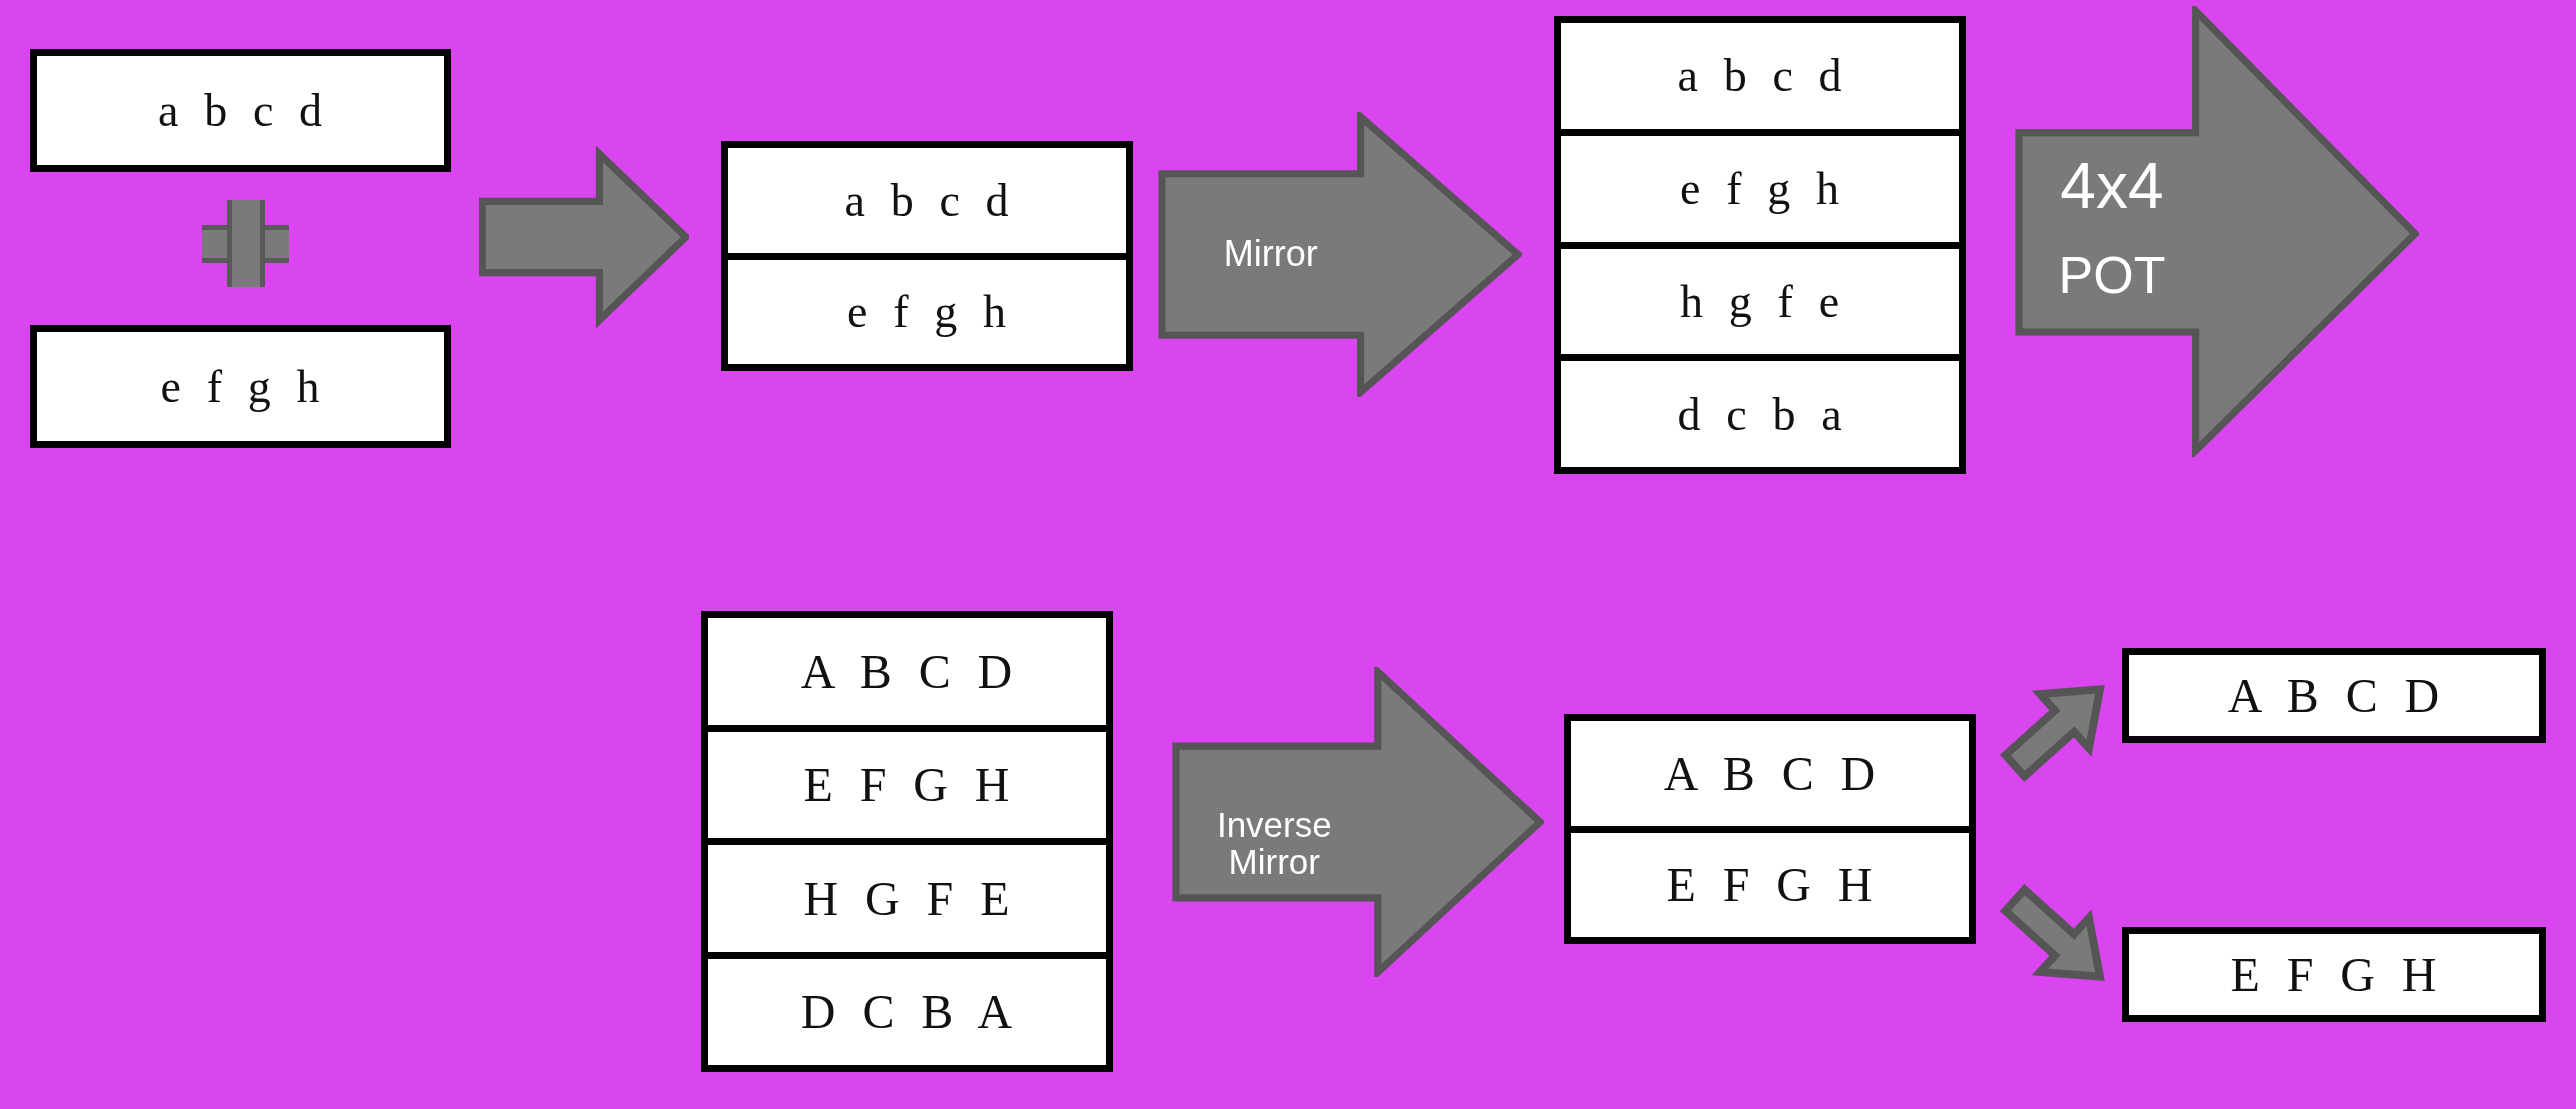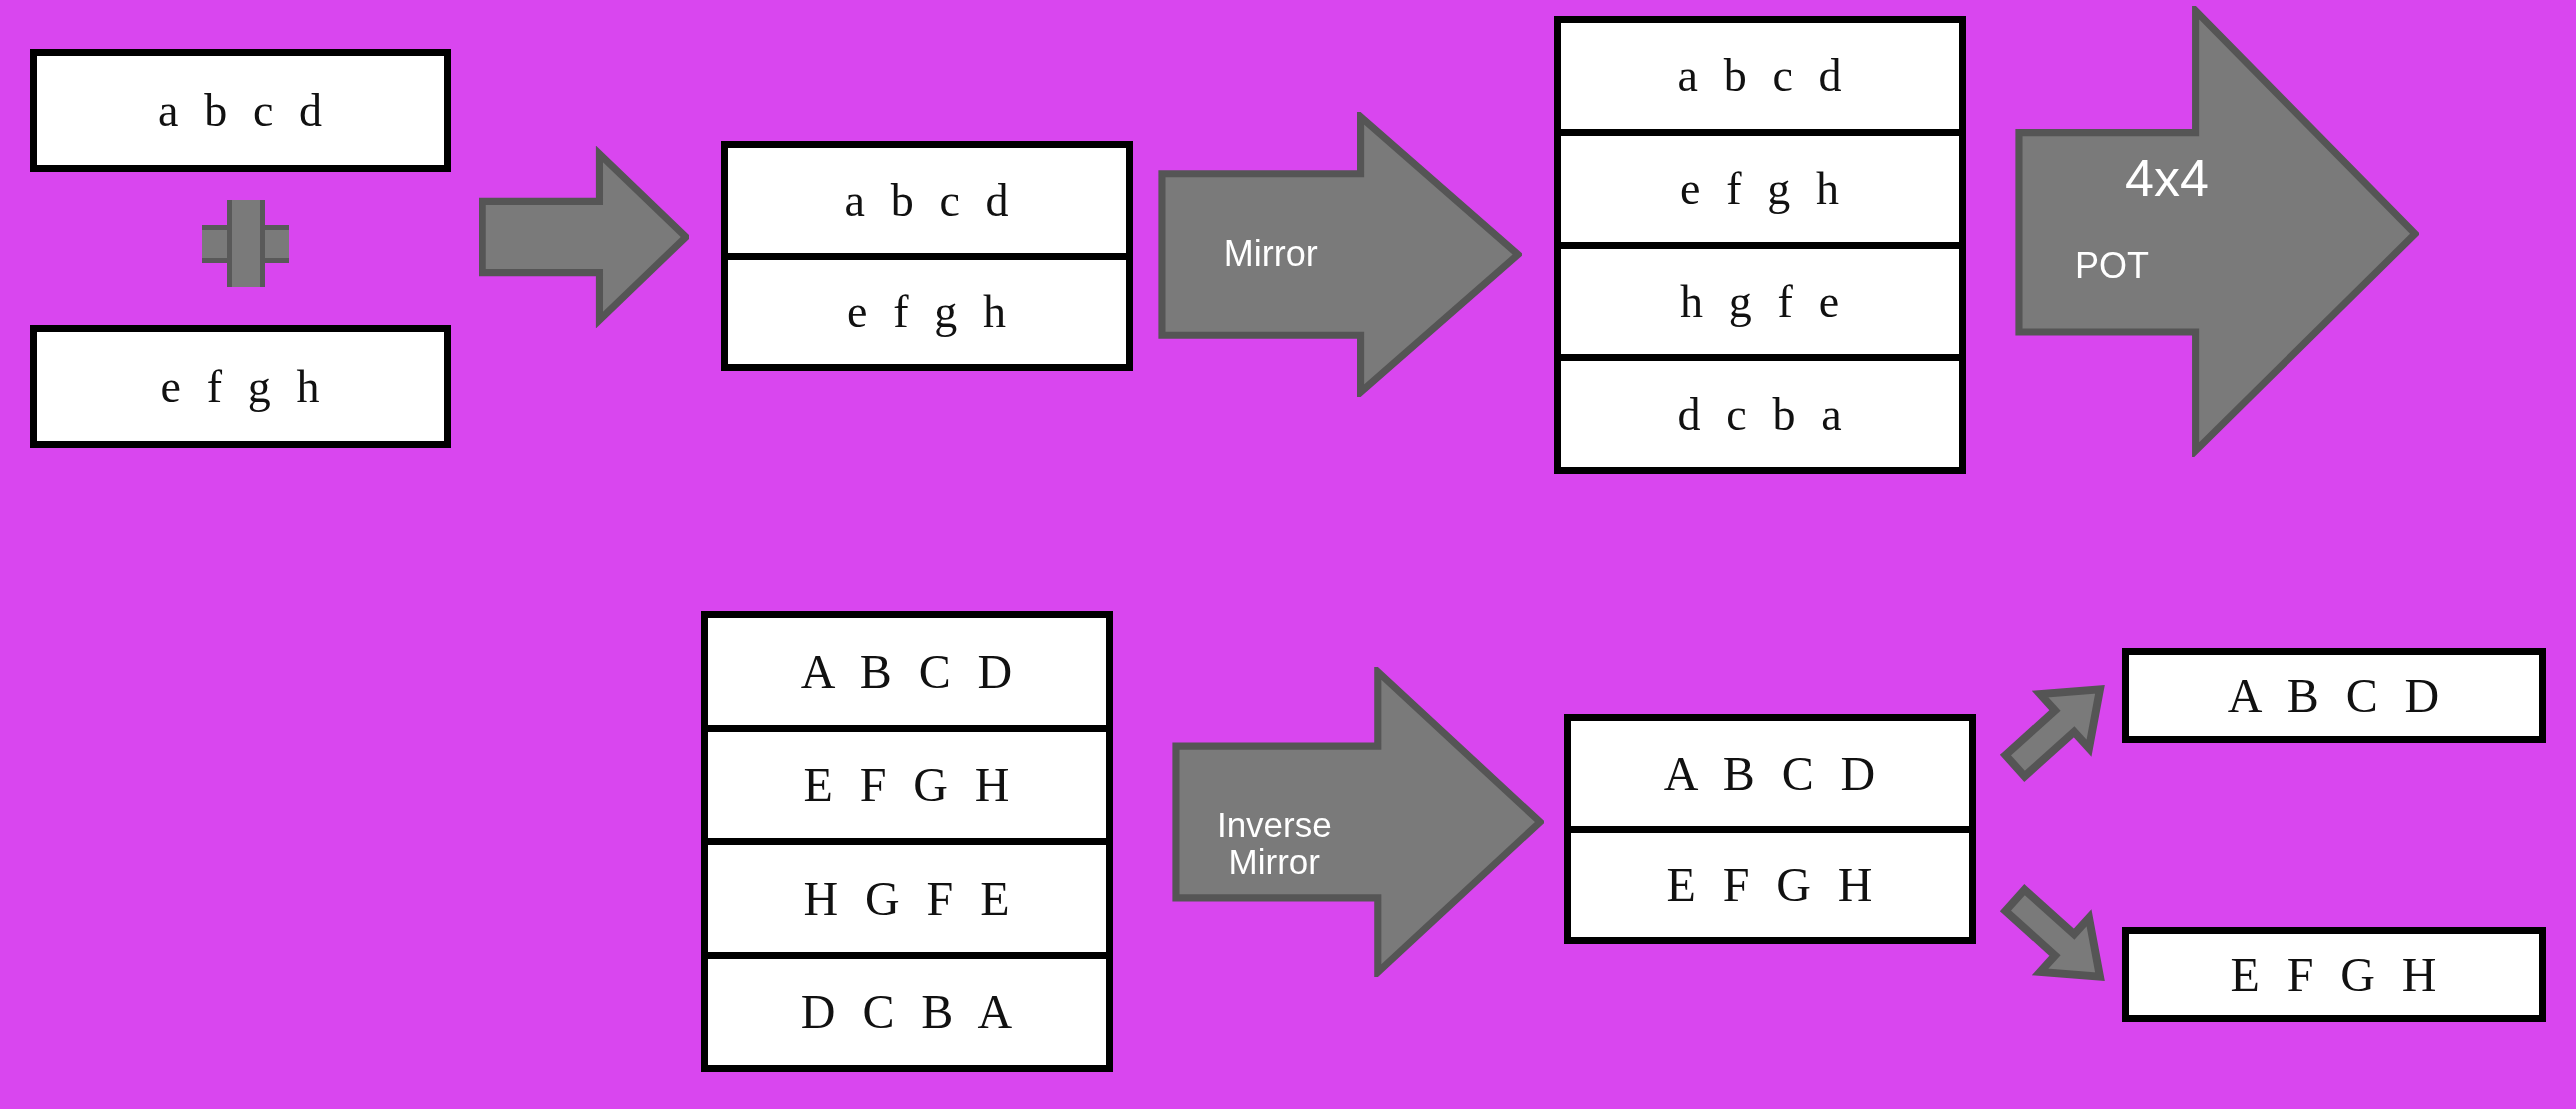--- a/index.html
+++ b/index.html
@@ -133,22 +133,22 @@
     <div class="row lower">a  b  c  d</div>
     <div class="row lower">e  f  g  h</div>
     <div class="row lower">h  g  f  e</div>
     <div class="row lower">d  c  b  a</div>
   </div>
 
   <div class="blockarrow" style="left:2015px; top:6.3px; width:404px; height:451px;">
     <svg viewBox="0 0 510 570" preserveAspectRatio="none">
       <polygon points="5,160 228,160 228,6 505,288 228,562 228,412 5,412" fill="#7a7a7a" stroke="#555555" stroke-width="9" stroke-linejoin="miter"></polygon>
     </svg>
-    <div class="arrowlabel" style="top:141px; width:48%; font-size:52px;text-align:right;">4x4</div>
-    <div class="arrowlabel" style="top:238px; width:48%; font-size:36px;">POT</div>
+    <div class="arrowlabel" style="top:141px; width:48%; font-size:64px;">4x4</div>
+    <div class="arrowlabel" style="top:238px; width:48%; font-size:52px;">POT</div>
   </div>
 
   <div class="databox" style="left:701px; top:611px; width:412px; height:461px;">
     <div class="row upper">A  B  C  D</div>
     <div class="row upper">E  F  G  H</div>
     <div class="row upper">H  G  F  E</div>
     <div class="row upper">D  C  B  A</div>
   </div>
 
   <div class="blockarrow" style="left:1172px; top:667px; width:372px; height:310px;">

